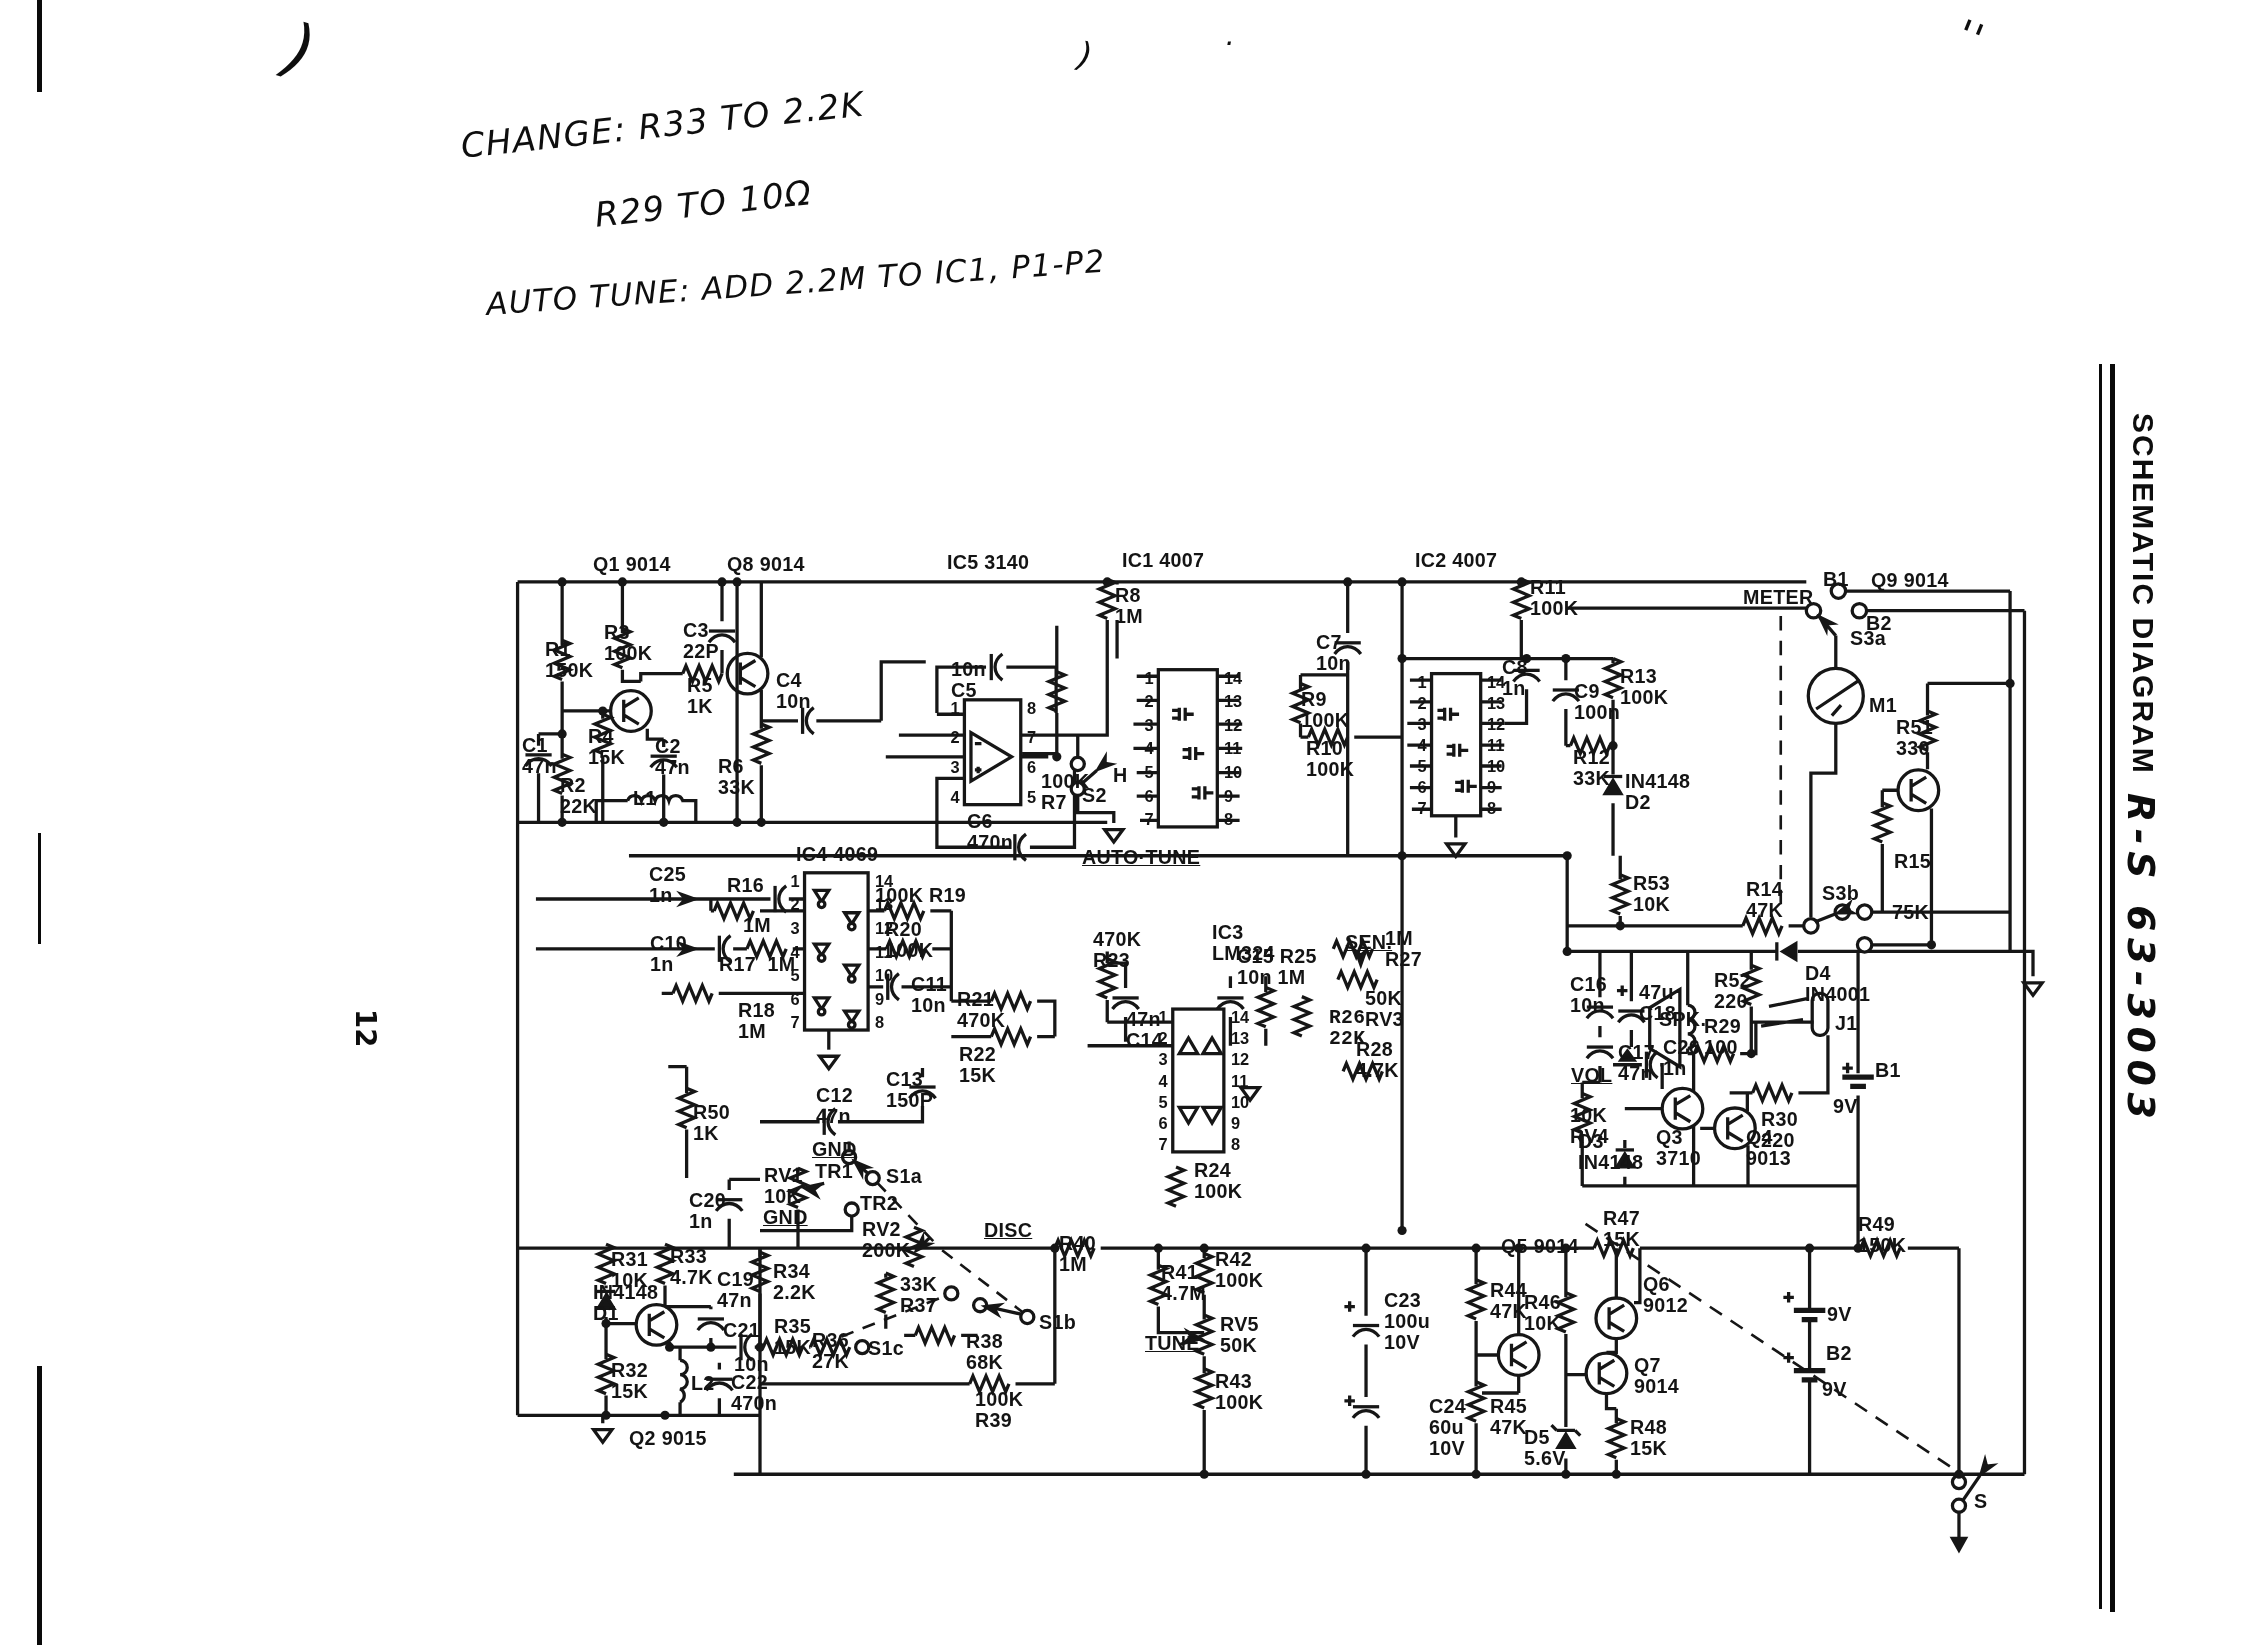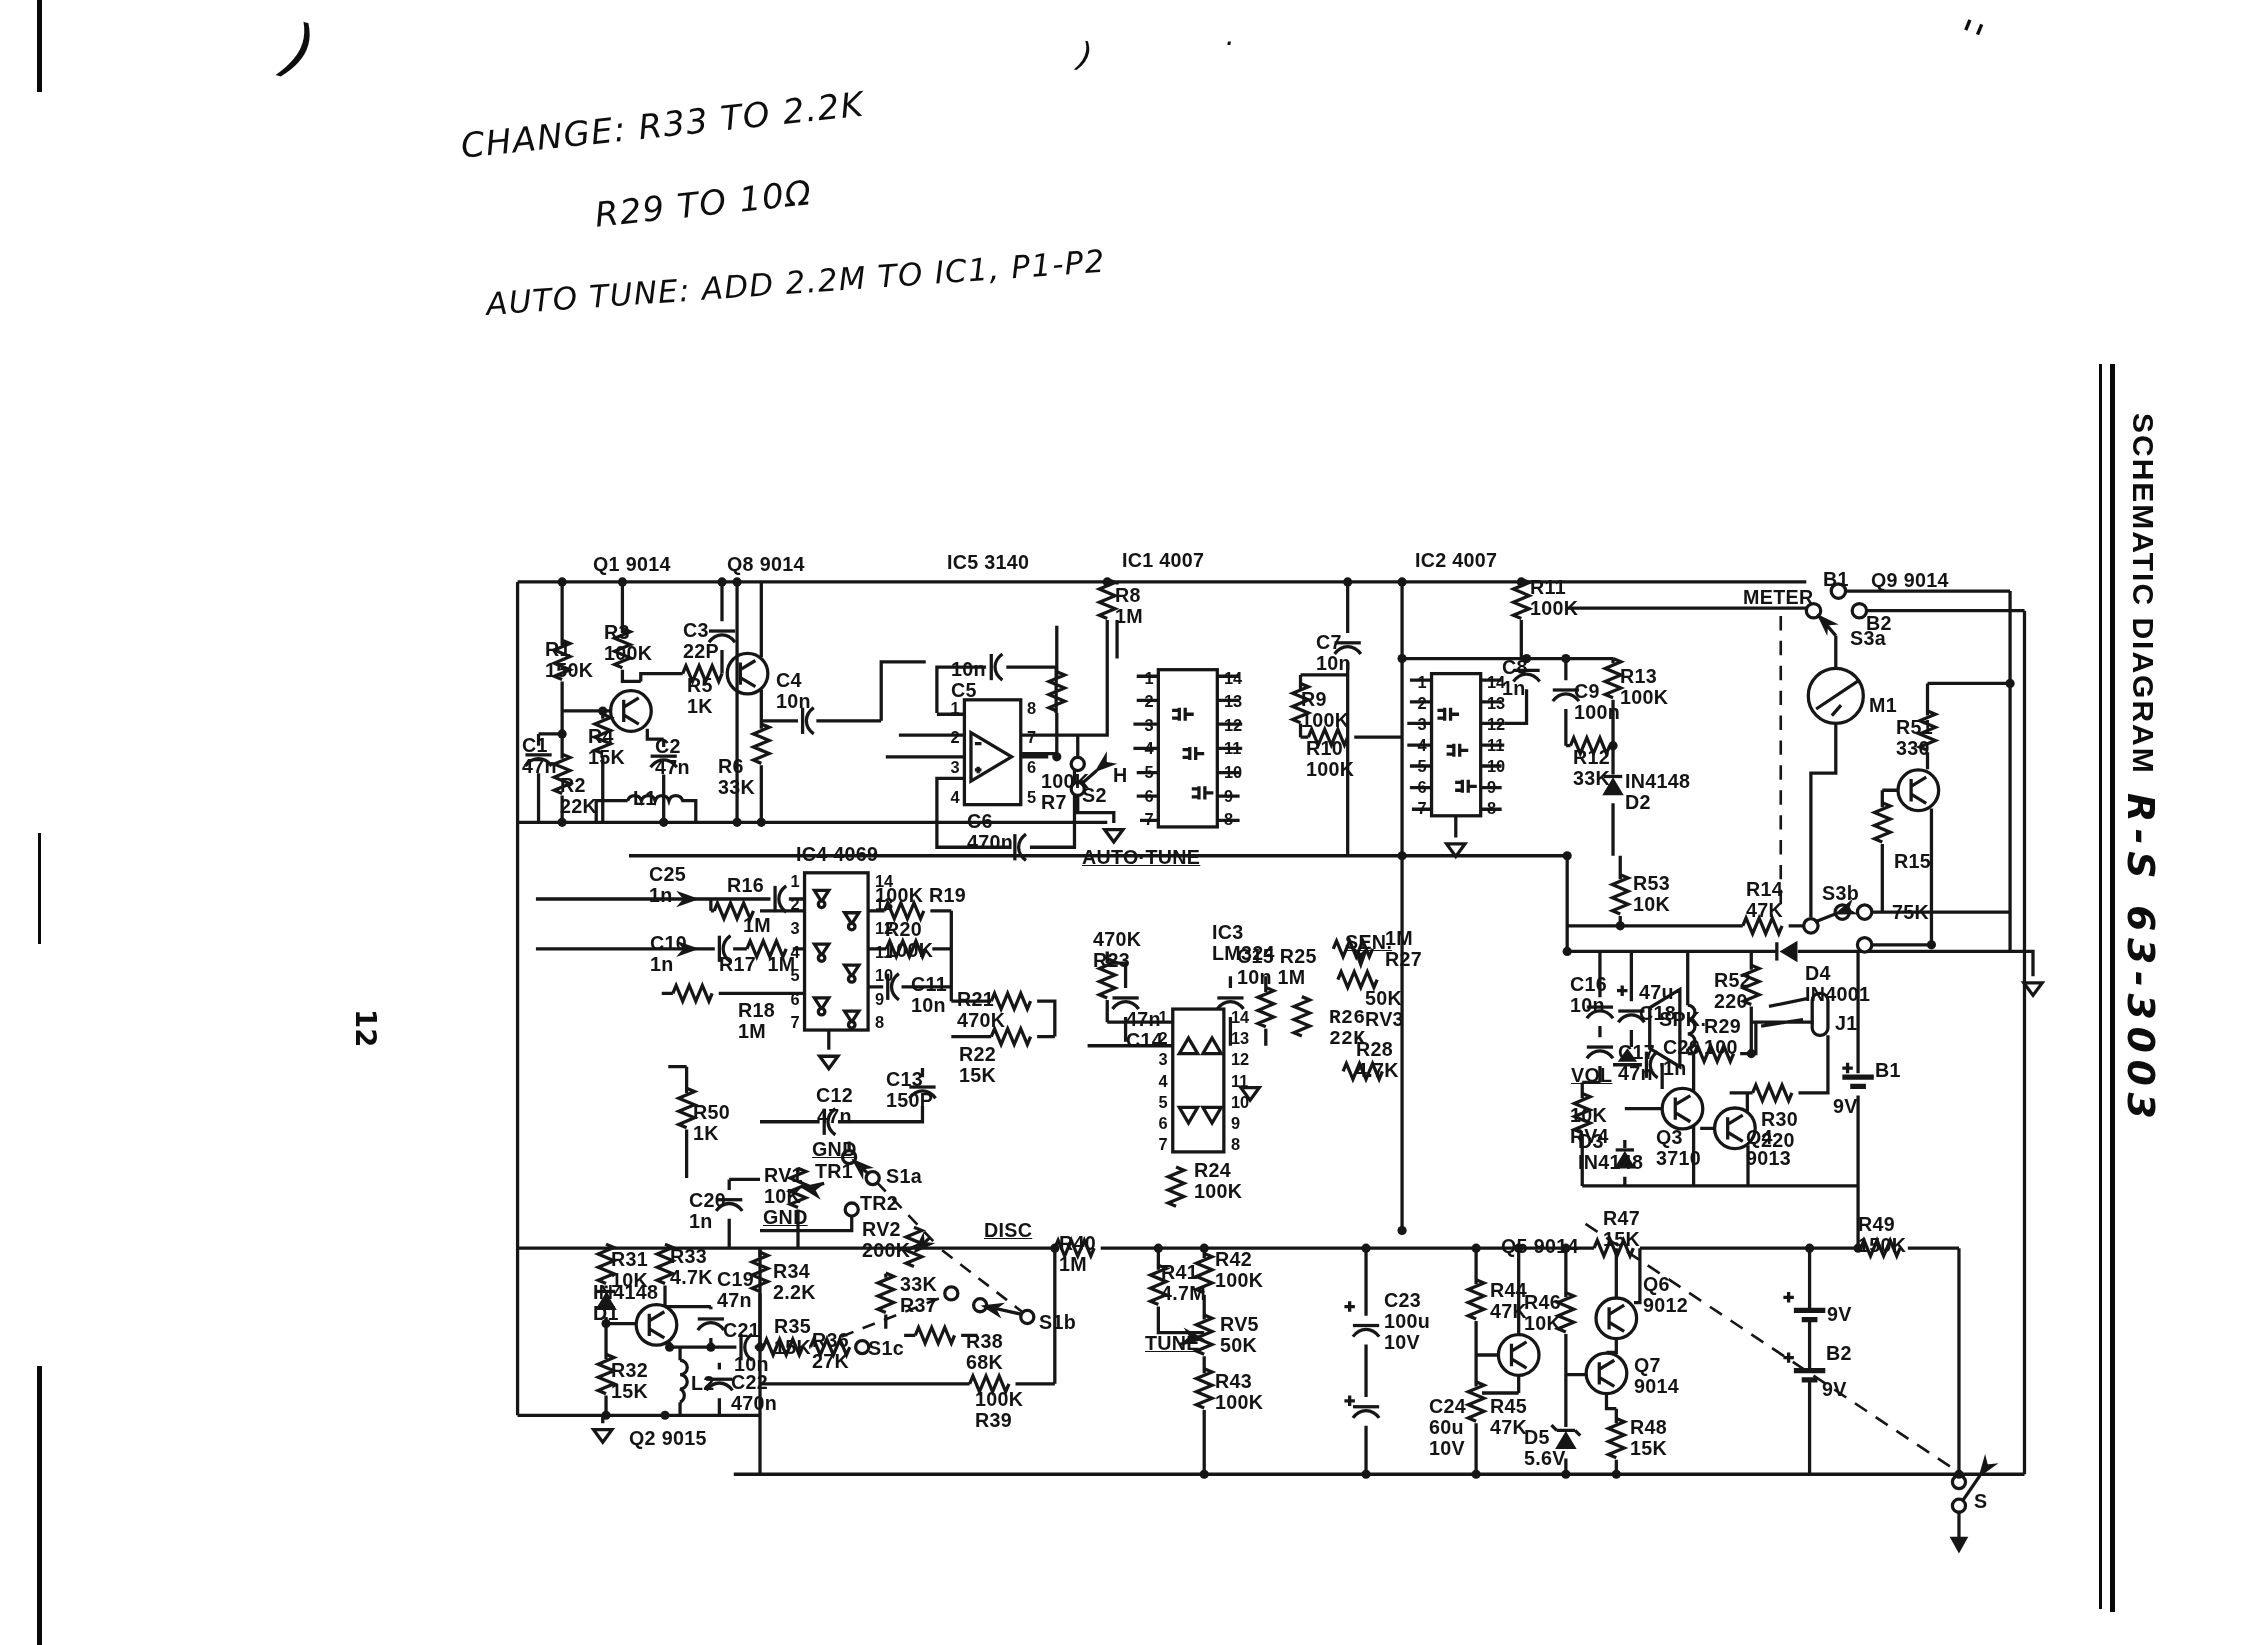--- a/index.html
+++ b/index.html
@@ -463,21 +463,21 @@
       <div class="lbl" style="left: 885px; top: 919px;">R20
 100K</div>
       <div class="lbl" style="left: 911px; top: 974px;">C11
 10n</div>
       <div class="lbl" style="left: 957px; top: 989px;">R21
 470K</div>
       <div class="lbl" style="left: 959px; top: 1044px;">R22
 15K</div>
       <div class="lbl" style="left: 886px; top: 1069px;">C13
 150P</div>
-      <div class="lbl" style="left: 816px; top: 1085px; text-align: center;">C12
+      <div class="lbl" style="left: 816px; top: 1085px;">C12
 47n</div>
       <div class="lbl" style="left: 693px; top: 1102px;">R50
 1K</div>
       <div class="lbl" style="left: 1093px; top: 929px;">470K
 R23</div>
       <div class="lbl" style="left: 1164px; top: 922px; margin-left: 48px;">IC3
 LM324</div>
       <div class="lbl" style="left: 1237px; top: 946px;">C15 R25
 10n 1M</div>
       <div class="lbl ul" style="left: 1345px; top: 932px;">SEN.</div>

